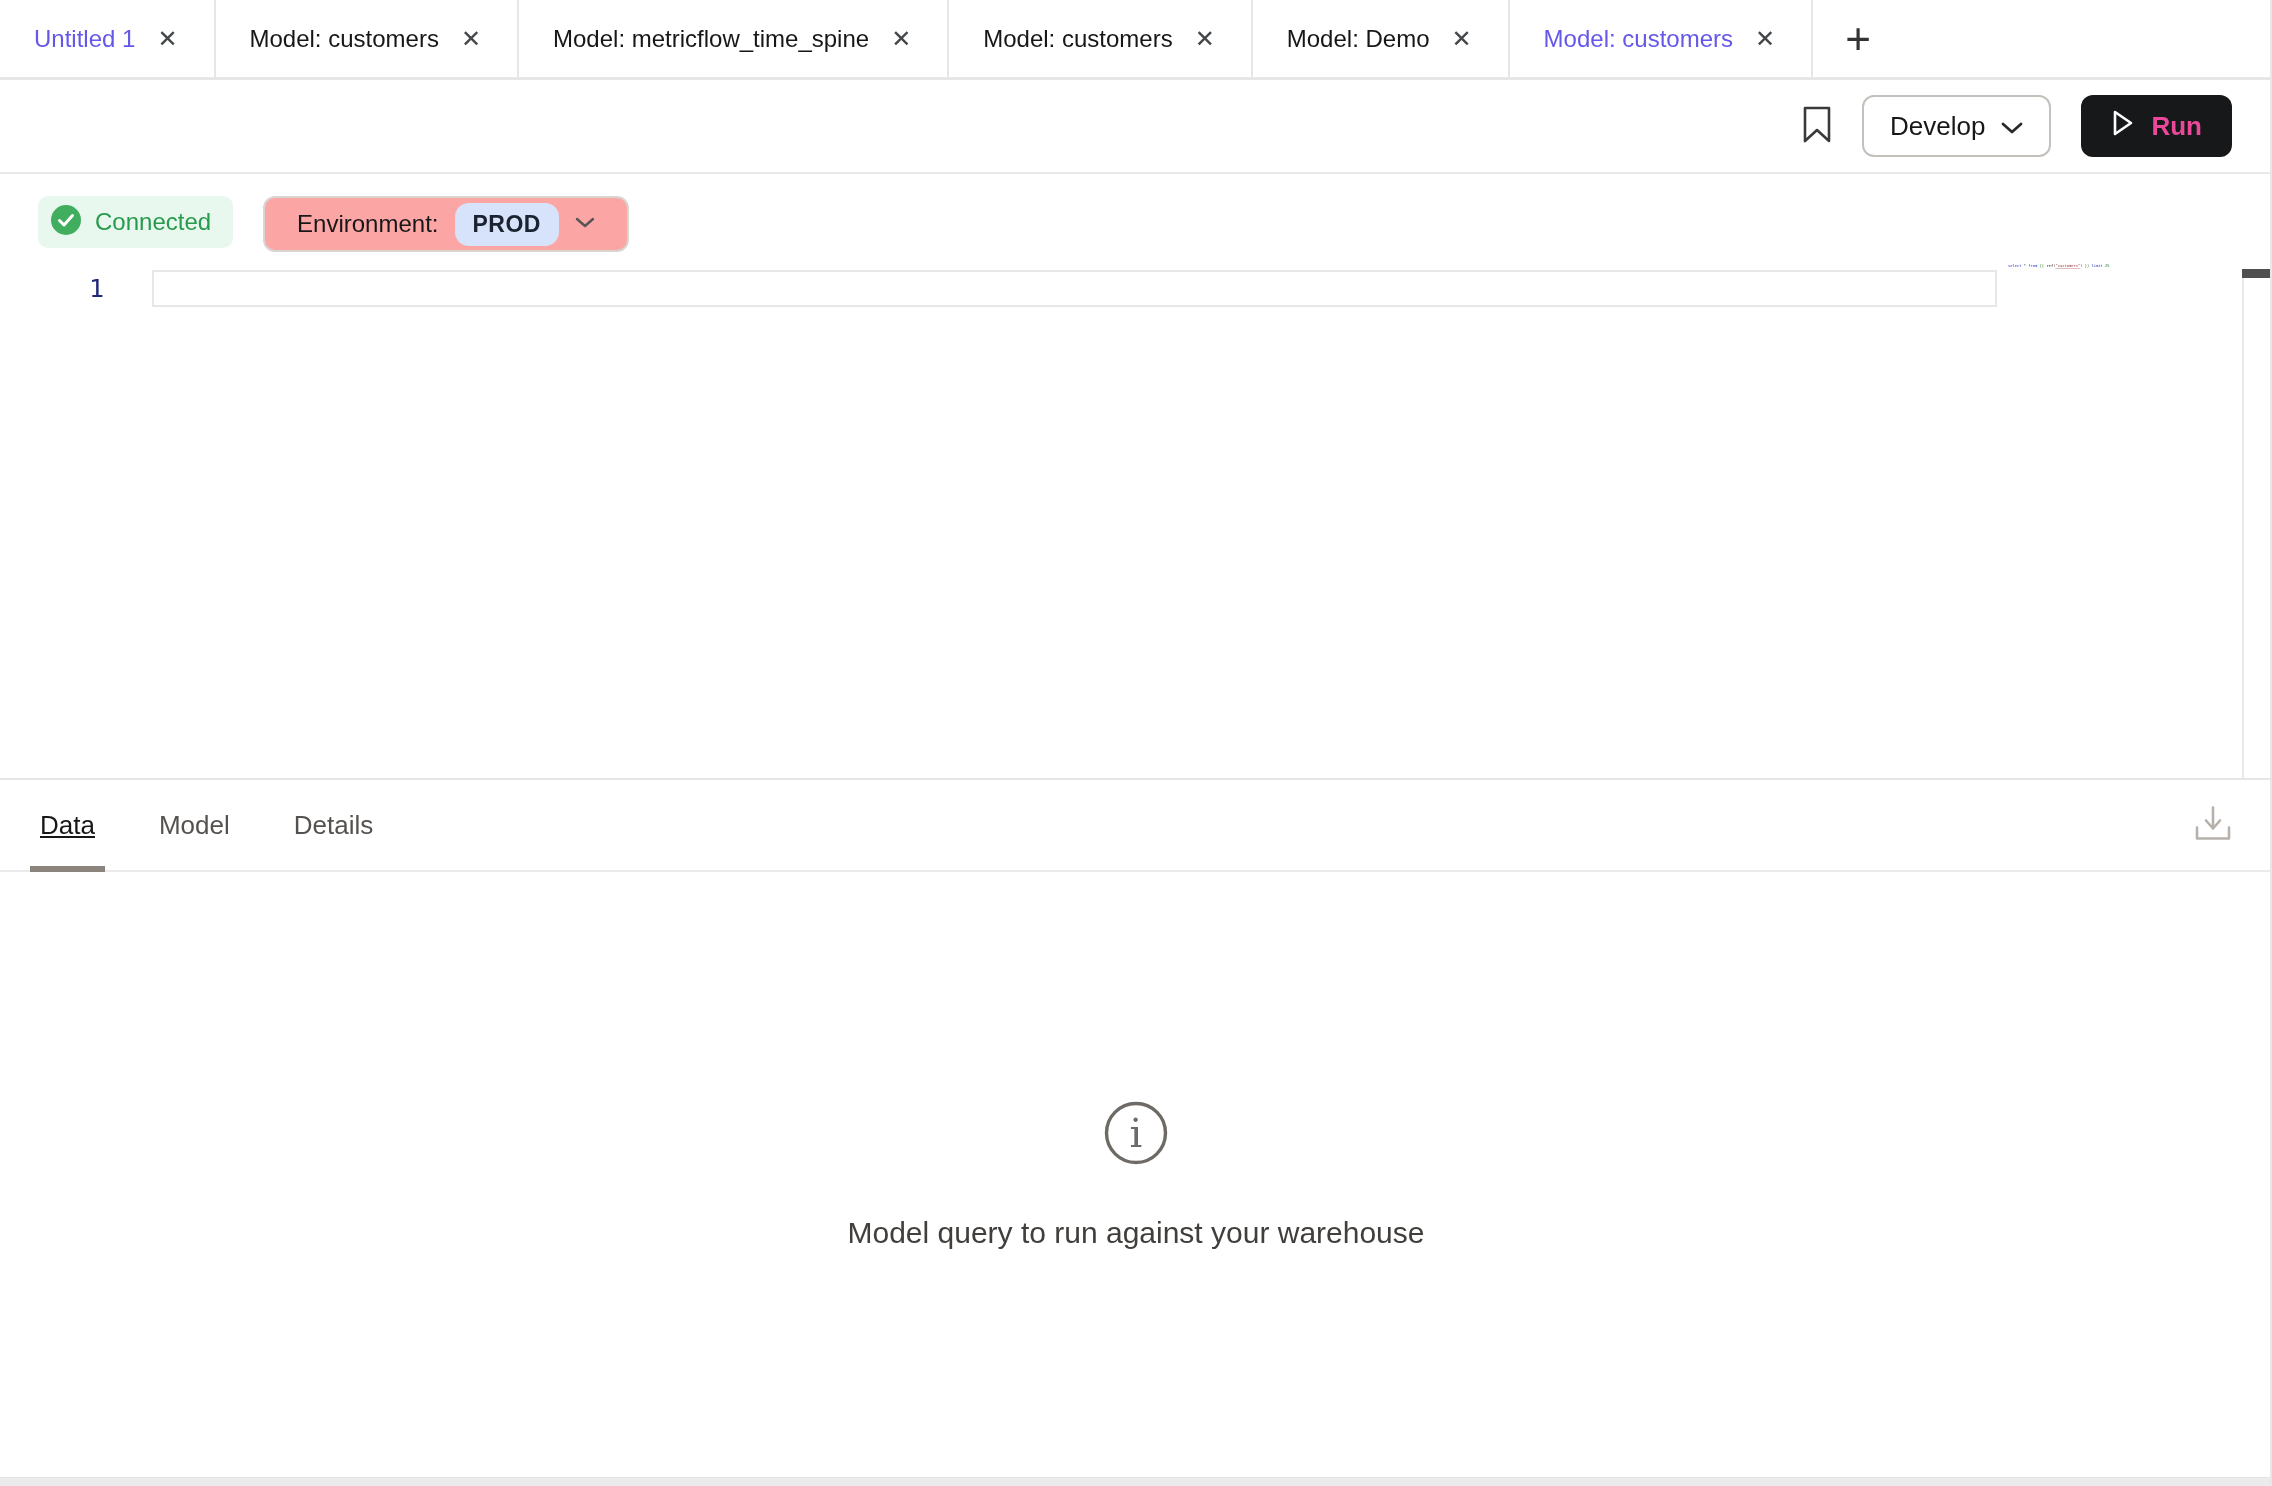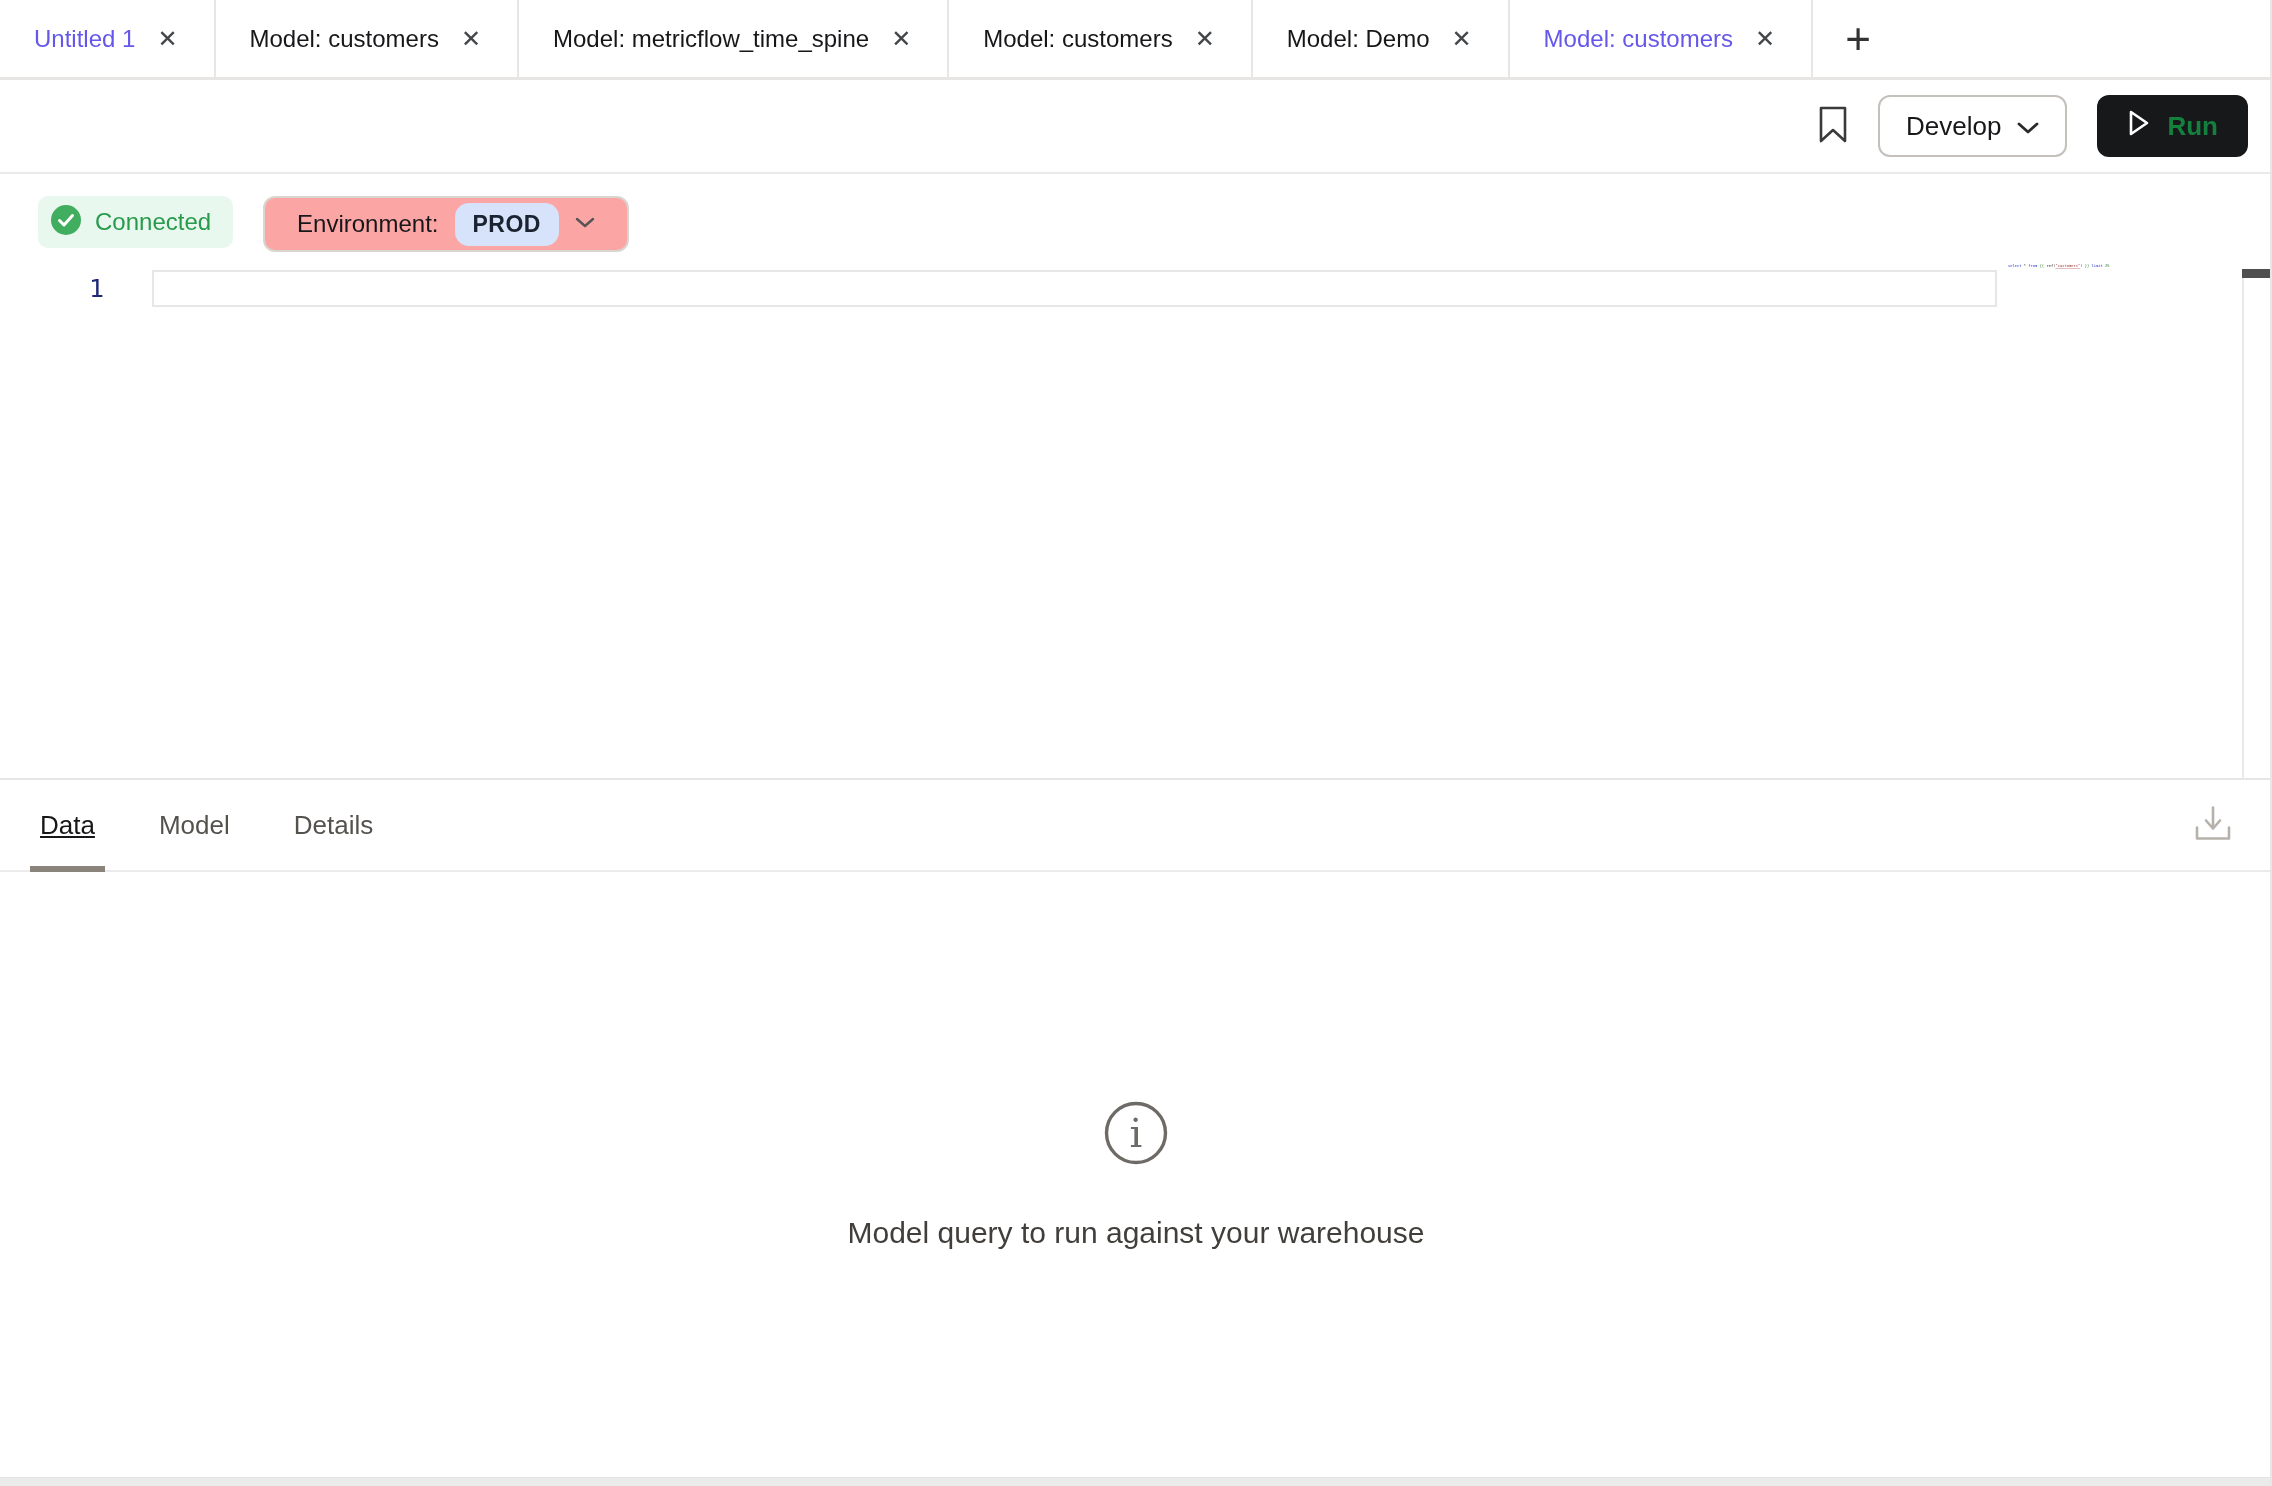--- a/index.html
+++ b/index.html
@@ -52,34 +52,34 @@
   }
   .new-tab{
     display:flex;align-items:center;justify-content:center;
     width:90px;font-size:44px;font-weight:300;color:#333;
     cursor:pointer;
   }
   
   .toolbar{
     height:94px;border-bottom:2px solid #eceae8;
     display:flex;align-items:center;justify-content:flex-end;
-    gap:30px;padding-right:24px;background:#fff;
+    gap:30px;padding-right:40px;background:#fff;
   }
   .icon-btn{display:flex;align-items:center;justify-content:center;background:none;border:none;cursor:pointer;}
   .btn{
     display:inline-flex;align-items:center;gap:16px;
     height:62px;border-radius:12px;font-size:26px;cursor:pointer;
     font-family:"Liberation Sans", sans-serif;
   }
   .btn-develop{
     background:#fff;border:2px solid #c4c0bc;color:var(--ink);
     padding:0 26px;
   }
   .btn-run{
-    background:var(--run-bg);border:none;color:#15803d;
+    background:var(--run-bg);border:none;color:#ec4899;
     padding:0 30px;font-weight:600;
   }
   
   .editor-pane{position:relative;height:604px;background:#fff;}
   .env-row{
     display:flex;gap:30px;
     padding:22px 0 8px 38px;
   }
   .badge-connected{
     display:inline-flex;align-items:center;gap:13px;

